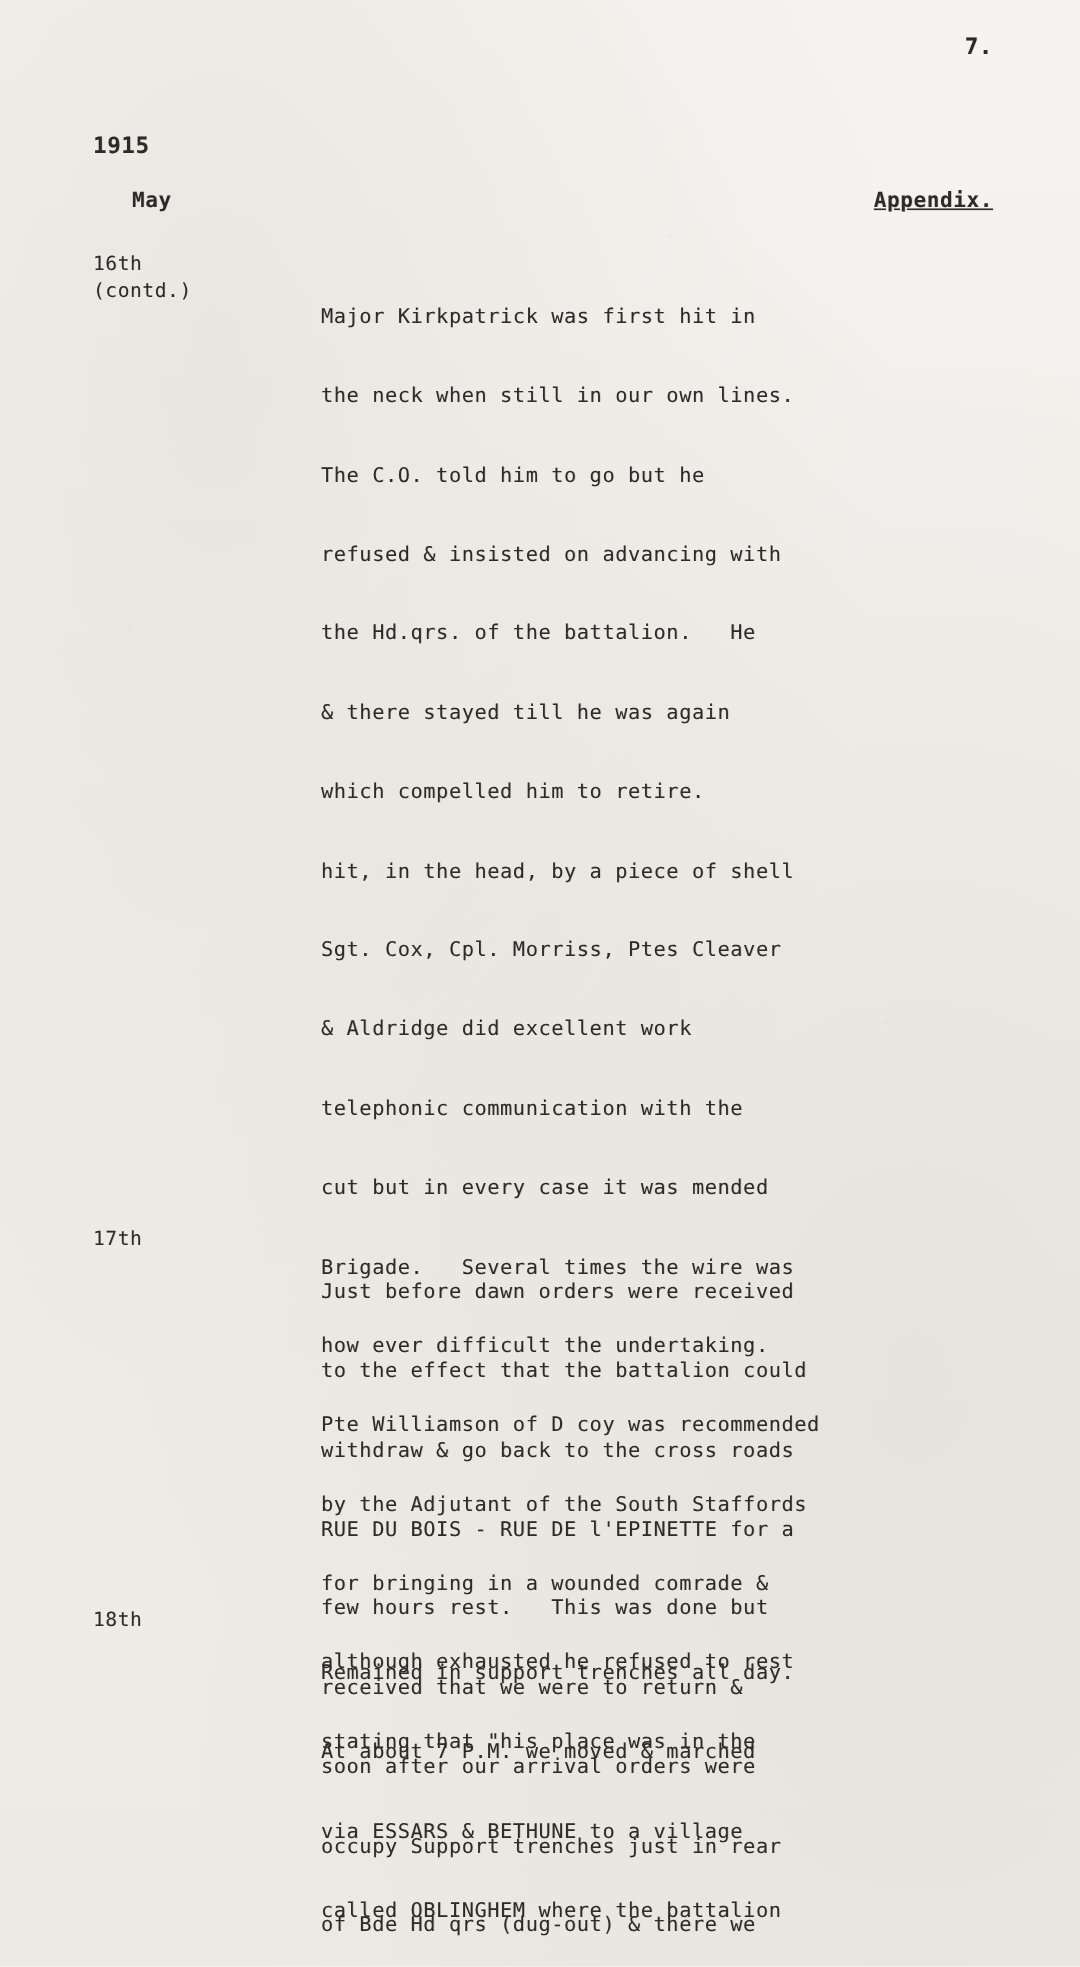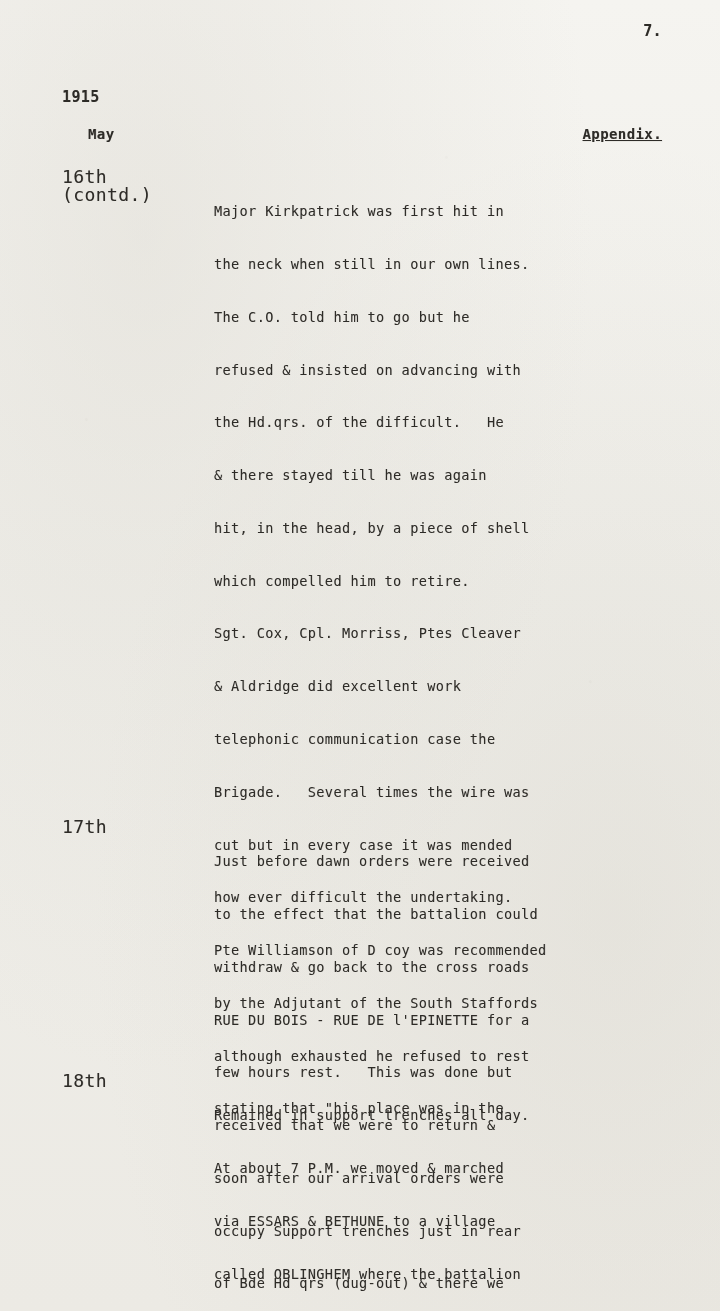--- a/index.html
+++ b/index.html
@@ -81,21 +81,21 @@
   .entry {
     position: absolute;
     left: 62px;
     right: 40px;
     display: flex;
     align-items: flex-start;
   }
   .entry-date {
     width: 108px;
     flex: 0 0 108px;
-    font-size: 18px;
+    font-size: 13px;
     line-height: 17.6px;
     white-space: pre;
   }
   .entry-body {
     flex: 1 1 auto;
     font-size: 13.5px;
     line-height: 17.6px;
     white-space: pre;
   }
   .line { display: block; white-space: pre; padding-left: 44px; }
@@ -117,32 +117,33 @@
   <div class="typed appendix">Appendix.</div>
 
   <div class="entry" id="entry-16">
     <div class="typed entry-date">16th
 (contd.)</div>
     <div class="typed entry-body">
       <span class="line">Major Kirkpatrick was first hit in</span>
       <span class="line">the neck when still in our own lines.</span>
       <span class="line">The C.O. told him to go but he</span>
       <span class="line">refused &amp; insisted on advancing with</span>
-      <span class="line">the Hd.qrs. of the difficult.   He</span>
+      <span class="line">the Hd.qrs. of the battalion.   He</span>
       <span class="line">&amp; there stayed till he was again</span>
+      <span class="line">which compelled him to retire.</span>
       <span class="line">hit, in the head, by a piece of shell</span>
-      <span class="line">which compelled him to retire.</span>
       <span class="line">Sgt. Cox, Cpl. Morriss, Ptes Cleaver</span>
       <span class="line">&amp; Aldridge did excellent work</span>
-      <span class="line">telephonic communication case the</span>
+      <span class="line">telephonic communication with the</span>
+      <span class="line">cut but in every case it was mended</span>
       <span class="line">Brigade.   Several times the wire was</span>
-      <span class="line">cut but in every case it was mended</span>
       <span class="line">how ever difficult the undertaking.</span>
       <span class="line">Pte Williamson of D coy was recommended</span>
       <span class="line">by the Adjutant of the South Staffords</span>
+      <span class="line">for bringing in a wounded comrade &amp;</span>
       <span class="line">although exhausted he refused to rest</span>
       <span class="line">stating that "his place was in the</span>
       
       
       
       
       
       
       
       

